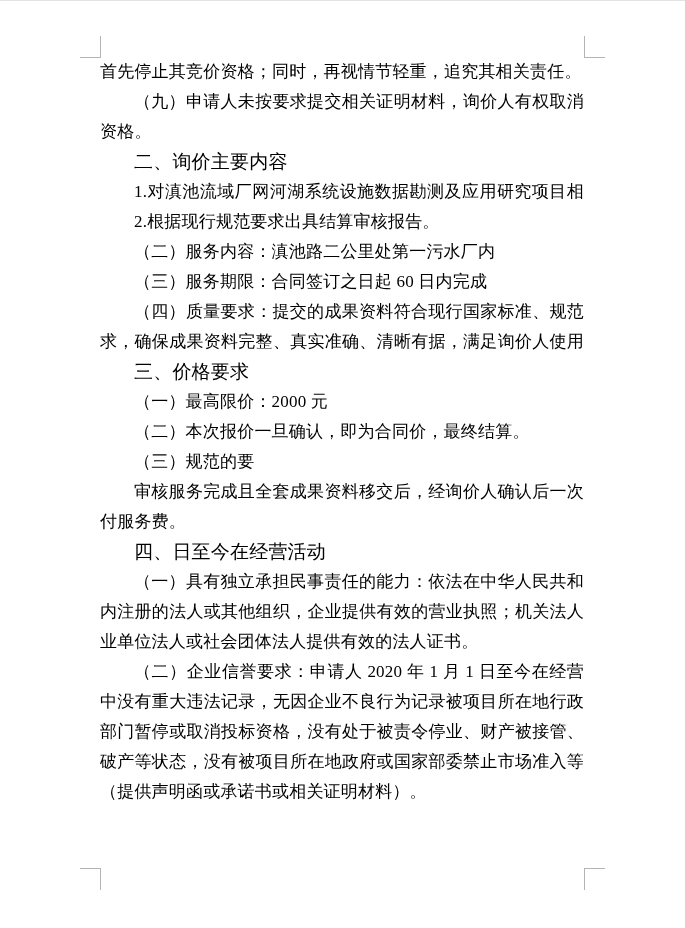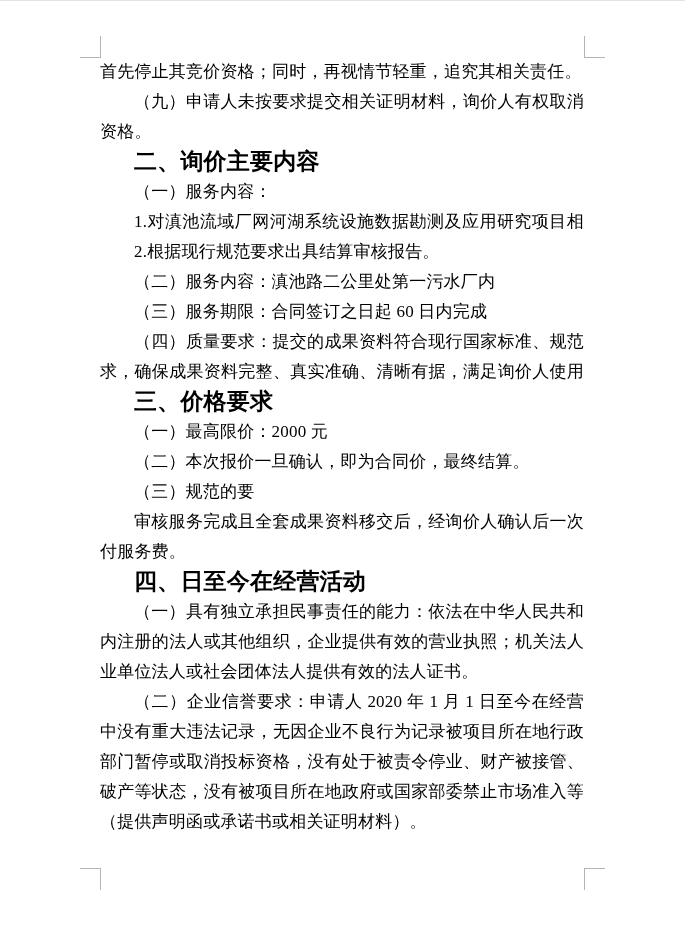--- a/index.html
+++ b/index.html
@@ -37,23 +37,23 @@
     letter-spacing: 0.2px;
   }
   .i { text-indent: 34px; }          
   .j {                               
     white-space: normal;
     text-align: justify;
     text-align-last: justify;
     text-justify: inter-character;
   }
   .h {                               
-    font-weight: bold;
+    font-weight: normal;
     text-indent: 34px;
-    font-size: 23px;
+    font-size: 19px;
   }
   
   .mark {
     position: absolute;
     width: 20px;
     height: 21px;
   }
   .mark.tl { left: 80px;  top: 36px;  border-right: 1px solid #b4b4b4; border-bottom: 1px solid #b4b4b4; }
   .mark.tr { left: 584px; top: 36px;  border-left: 1px solid #b4b4b4;  border-bottom: 1px solid #b4b4b4; }
   .mark.bl { left: 80px;  top: 868px; border-right: 1px solid #b4b4b4; border-top: 1px solid #b4b4b4; }
@@ -67,21 +67,20 @@
 <div class="mark tl"></div>
 <div class="mark tr"></div>
 <div class="mark bl"></div>
 <div class="mark br"></div>
 
 <div class="content">
   <div class="line">首先停止其竞价资格；同时，再视情节轻重，追究其相关责任。</div>
   <div class="line i j">（九）申请人未按要求提交相关证明材料，询价人有权取消中选</div>
   <div class="line">资格。</div>
   <div class="line h">二、询价主要内容</div>
-  <div class="line i">（一）服务内容：</div>
   <div class="line i j">1.对滇池流域厂网河湖系统设施数据勘测及应用研究项目相关</div>
   <div class="line i">2.根据现行规范要求出具结算审核报告。</div>
   <div class="line i">（二）服务内容：滇池路二公里处第一污水厂内</div>
   <div class="line i">（三）服务期限：合同签订之日起 60 日内完成</div>
   <div class="line i j">（四）质量要求：提交的成果资料符合现行国家标准、规范的要</div>
   <div class="line j">求，确保成果资料完整、真实准确、清晰有据，满足询价人使用需求。</div>
   <div class="line h">三、价格要求</div>
   <div class="line i">（一）最高限价：2000 元</div>
   <div class="line i">（二）本次报价一旦确认，即为合同价，最终结算。</div>
   <div class="line i">（三）规范的要</div>

